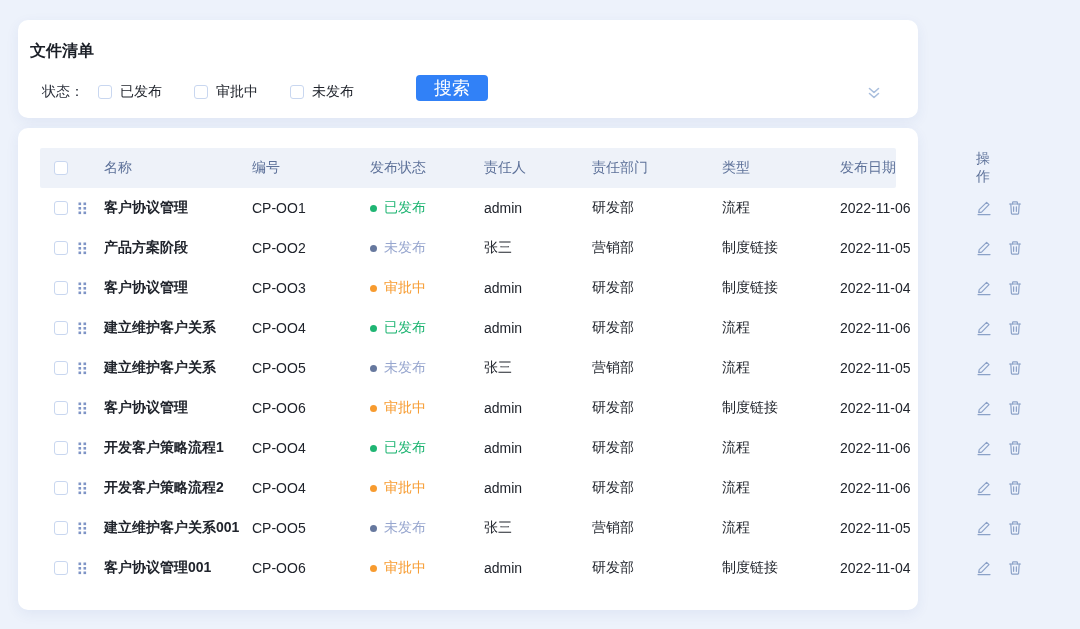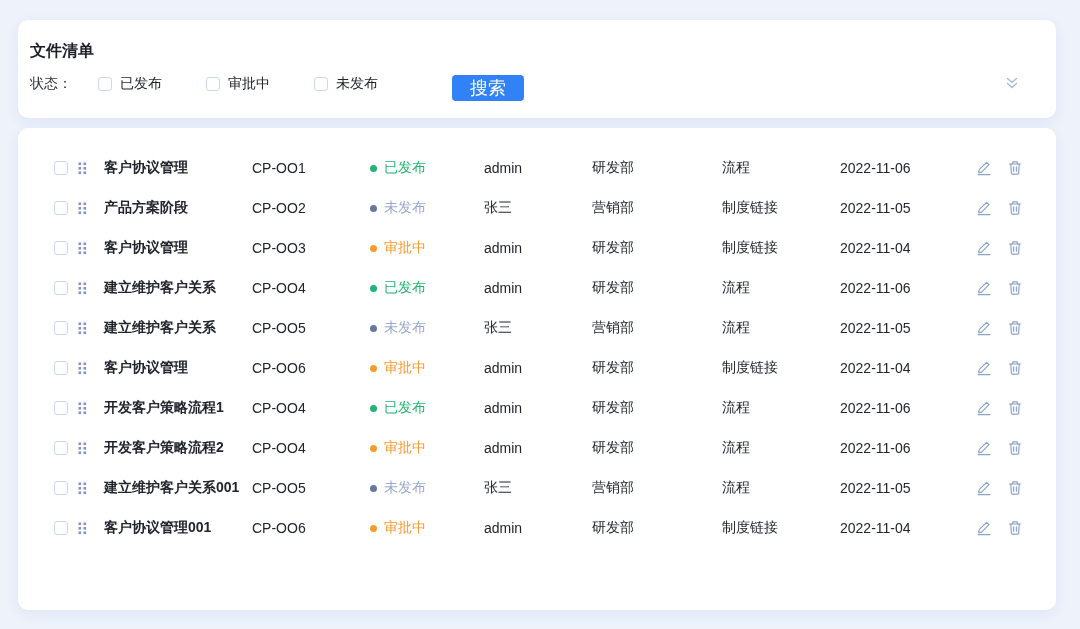--- a/index.html
+++ b/index.html
@@ -10,27 +10,27 @@
   }
   *{box-sizing:border-box;}
   html,body{margin:0;padding:0;}
   body{
     width:1080px;height:629px;position:relative;overflow:hidden;
     background:var(--page-bg);
     font-family:"Liberation Sans","DejaVu Sans",sans-serif;
     font-size:14px;color:var(--text);
   }
   .card{
-    position:absolute;left:18px;width:1038px;background:#fff;border-radius:10px;
+    position:absolute;left:18px;width:900px;background:#fff;border-radius:10px;
     box-shadow:0 4px 14px rgba(40,70,150,.07);
   }
   
   .filter-card{top:20px;height:98px;padding:22px 28px 0 12px;}
   .panel-title{font-size:16px;font-weight:700;color:#1b1f27;line-height:18px;}
-  .filter-row{display:flex;align-items:flex-start;margin-top:15px;margin-left:0;height:26px;gap:12px;}
+  .filter-row{display:flex;align-items:flex-end;margin-top:15px;margin-left:12px;height:26px;}
   .filter-label{color:#2a2f3a;margin-right:14px;}
   .cb-group{display:flex;align-items:center;gap:8px;margin-right:32px;cursor:pointer;}
   input[type=checkbox]{
     appearance:none;-webkit-appearance:none;margin:0;width:14px;height:14px;
     border:1px solid var(--checkbox-border);border-radius:3px;background:#fff;cursor:pointer;
   }
   .search-btn{
     margin-left:30px;height:26px;padding:0 18px;border:none;border-radius:4px;
     background:var(--accent);color:#fff;font-size:18px;cursor:pointer;
     font-family:inherit;line-height:26px;
@@ -85,20 +85,34 @@
       <svg viewBox="0 0 16 16" fill="none" stroke="currentColor" stroke-width="1.6" stroke-linecap="round" stroke-linejoin="round">
         <path d="M3.5 3.5 L8 7.5 L12.5 3.5"></path>
         <path d="M3.5 8.5 L8 12.5 L12.5 8.5"></path>
       </svg>
     </span>
   </div>
 </div>
 
 <div class="card table-card">
 
+  <div class="grid-row thead">
+    <span class="c-check">
+        <input type="checkbox" style="">
+      </span>
+    <span></span>
+    <span>名称</span>
+    <span>编号</span>
+    <span>发布状态</span>
+    <span>责任人</span>
+    <span>责任部门</span>
+    <span>类型</span>
+    <span>发布日期</span>
+    <span>操作</span>
+  </div>
 
   <div>
   <div class="grid-row">
     <span class="c-check">
           <input type="checkbox" style="">
         </span>
     <span class="drag-handle">
       <svg viewBox="0 0 9 13" fill="currentColor">
         <rect x="0.5" y="0.5" width="2.6" height="2.6"></rect>
             <rect x="5.5" y="0.5" width="2.6" height="2.6"></rect>

